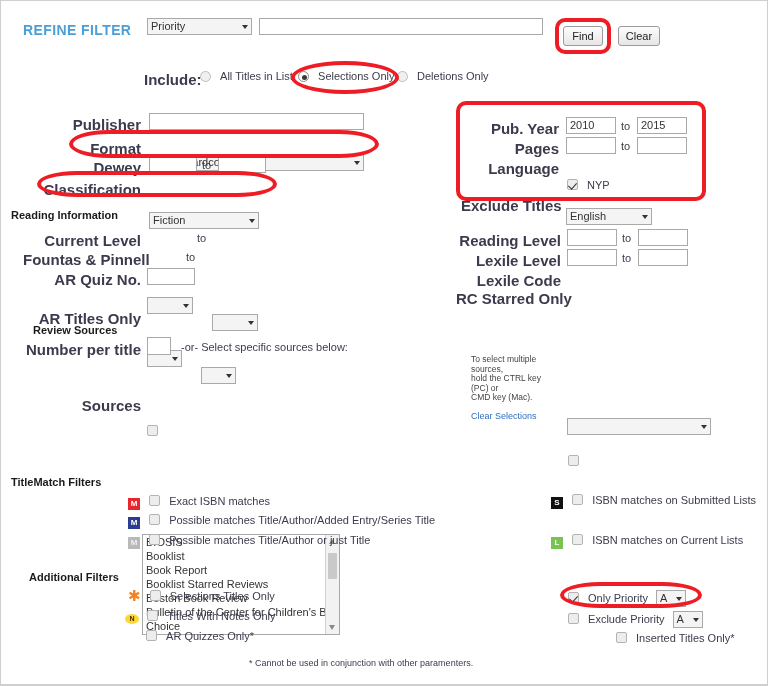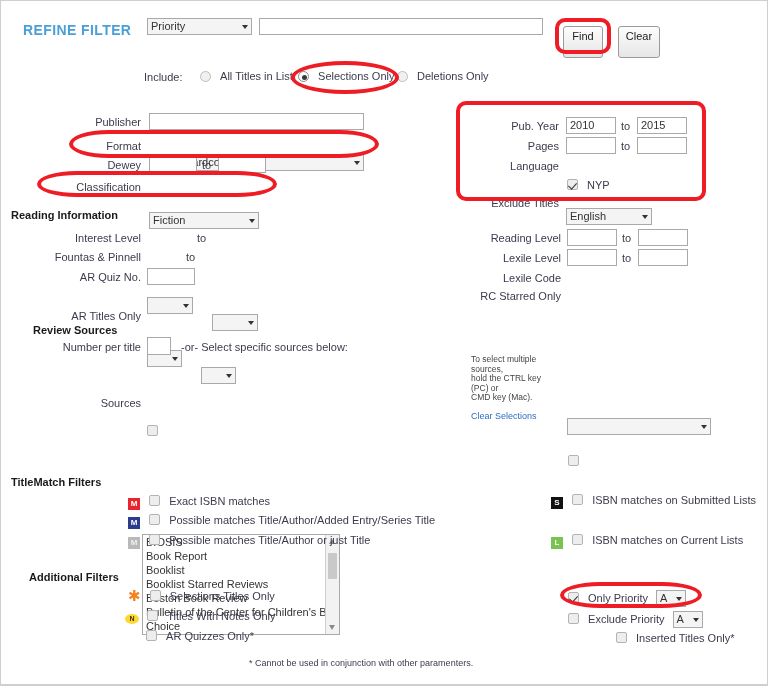--- a/index.html
+++ b/index.html
@@ -48,23 +48,24 @@
   }
   .sel .car{
     position:absolute;right:3px;top:50%;
     margin-top:-2px;
     width:0;height:0;
     border-left:3.5px solid transparent;
     border-right:3.5px solid transparent;
     border-top:4.5px solid #333;
   }
   .lbl{
-    font-size:11px;color:#3b3b4d;
+    font-size:15px;color:#3b3b4d;
     text-align:right;
     white-space:nowrap;
+    font-weight:bold;
   }
   .sectionhdr{
     font-size:11px;font-weight:bold;color:#1a1a1a;
     white-space:nowrap;
   }
   .to{font-size:11px;color:#3b3b4d;}
 
   .cbx{
     box-sizing:border-box;
     width:11px;height:11px;
@@ -100,21 +101,21 @@
   }
 
   .btn{
     box-sizing:border-box;
     border:1px solid #9a9a9a;
     border-radius:3px;
     background:linear-gradient(#fdfdfd,#e6e6e6);
     font-size:11px;color:#222;
     text-align:center;
     line-height:18px;
-    height:32px;
+    height:20px;
   }
 
   
   .ann{
     position:absolute;
     border:4px solid #ee1c24;
     box-sizing:border-box;
     pointer-events:none;
   }
   .ann.oval{border-radius:50%/50%;}
@@ -281,21 +282,21 @@
   <div class="row" style="left:566px;top:178px;">
     <span class="cbx on"></span>
     <span class="ck-label">NYP</span>
   </div>
 
   <div class="ann rounded" style="left:455px;top:100px;width:250px;height:100px;"></div>
 
   
   <div class="abs sectionhdr" style="left:10px;top:208px;">Reading Information</div>
 
-  <div class="abs lbl" style="left:30px;top:231px;width:110px;">Interest Level</div>
+  <div class="abs lbl" style="left:30px;top:231px;width:110px;">Current Level</div>
   <div class="abs sel" style="left:146px;top:228px;width:46px;">
     <span></span>
     <span class="car"></span>
   </div>
   <div class="abs to" style="left:196px;top:231px;">to</div>
   <div class="abs sel" style="left:211px;top:228px;width:46px;">
     <span></span>
     <span class="car"></span>
   </div>
 
@@ -351,22 +352,22 @@
   <div class="abs lbl" style="left:20px;top:340px;width:120px;">Number per title</div>
   <div class="abs txt" style="left:146px;top:336px;width:24px;height:18px;">
     <span></span>
   </div>
   <div class="abs" style="left:180px;top:340px;font-size:11px;color:#3b3b4d;white-space:nowrap;">-or-  Select specific sources below:</div>
 
   <div class="abs lbl" style="left:40px;top:358px;width:100px;margin-top:38px;">Sources</div>
 
   <div class="abs listbox" style="left:141px;top:354px;width:198px;height:101px;">
     <div class="itm">BIOSIS</div>
+    <div class="itm">Booklist</div>
     <div class="itm">Book Report</div>
-    <div class="itm">Booklist</div>
     <div class="itm">Booklist Starred Reviews</div>
     <div class="itm">Boston Book Review</div>
     <div class="itm">Bulletin of the Center for Children's Bo</div>
     <div class="itm">Choice</div>
     <div class="itm">Criticas Reviews</div>
     <div class="sbar">
       <span class="arw up"></span>
       <span class="thumb"></span>
       <span class="arw dn"></span>
     </div>

